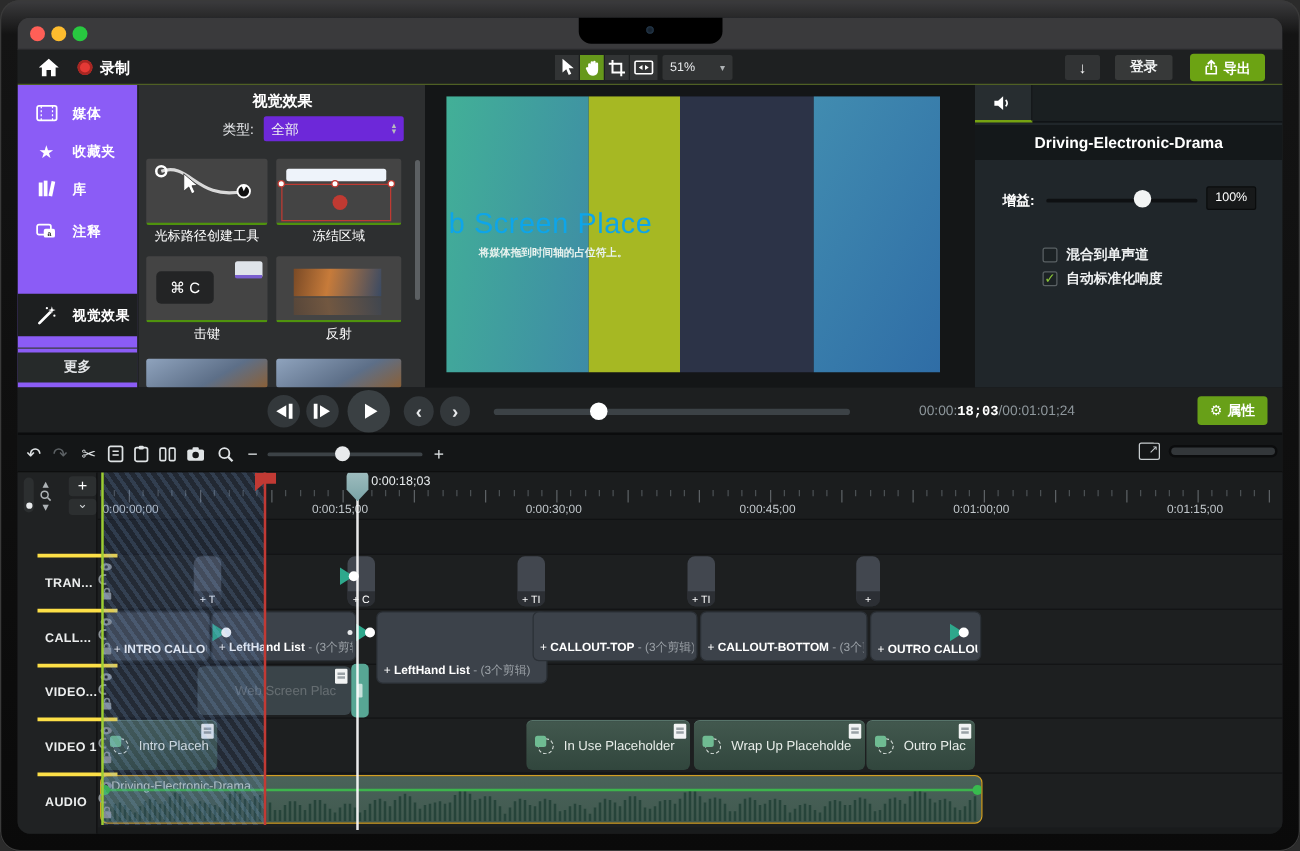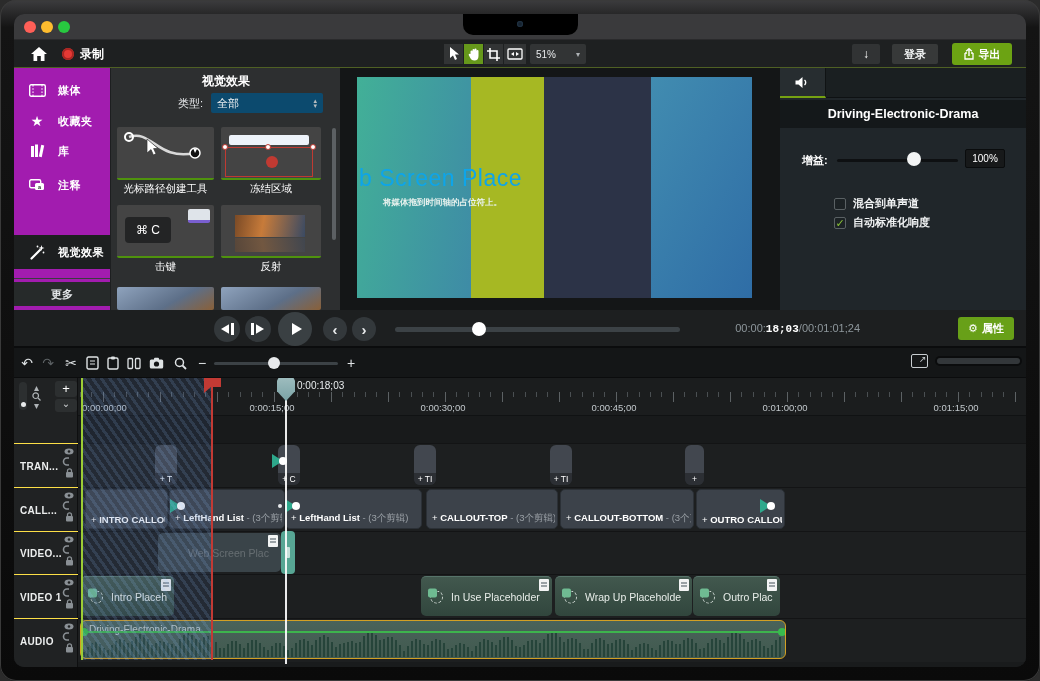--- a/index.html
+++ b/index.html
@@ -20,32 +20,32 @@
   .toolgrp{position:absolute;left:430px;top:4px;display:flex;gap:1px;}
   .toolbtn{width:19px;height:20px;background:#323435;display:flex;align-items:center;justify-content:center;}
   .toolbtn.on{background:#66981b;}
   .zoomsel{position:absolute;left:516px;top:4px;width:56px;height:20px;background:#323435;border-radius:2px;color:#e8eaec;font-size:10px;display:flex;align-items:center;padding:0 6px;justify-content:space-between;}
   .zoomsel .car{font-size:8px;color:#aeb2b5;}
   .dlbtn{position:absolute;left:838px;top:4px;width:28px;height:20px;background:#313334;border-radius:2px;color:#fff;text-align:center;line-height:20px;font-size:12px;}
   .loginbtn{position:absolute;left:878px;top:4px;width:46px;height:20px;background:#373939;border-radius:2px;color:#f2f4f4;font-size:11px;font-weight:bold;text-align:center;line-height:20px;}
   .exportbtn{position:absolute;left:938px;top:3px;width:60px;height:22px;background:#6ca313;border-radius:3px;color:#fff;font-size:11px;font-weight:bold;display:flex;align-items:center;justify-content:center;gap:5px;}
   
   .main{position:absolute;left:0;top:54px;width:1012px;height:242px;background:#161819;border-bottom:1px solid #0c0d0e;}
-  .iconbar{position:absolute;left:0;top:0;width:96px;height:242px;background:#a21caf;}
+  .iconbar{position:absolute;left:0;top:0;width:96px;height:242px;background:#8b5cf6;}
   .ib-item{position:absolute;left:0;width:96px;height:30px;display:flex;align-items:center;gap:12px;padding-left:14px;color:#fff;}
   .ib-item .ic{width:18px;height:18px;display:flex;align-items:center;justify-content:center;color:#fff;font-size:14px;}
   .ib-item .tx{font-size:11px;font-weight:bold;letter-spacing:.5px;}
   .ib-item.sel{background:#1d1f20;height:34px;}
   .ib-sep{position:absolute;left:0;top:210px;width:96px;border-top:1px solid #3a3d3e;}
   .ib-more{position:absolute;left:0;top:214px;width:96px;height:24px;color:#e3e6e8;font-size:11px;font-weight:bold;text-align:center;line-height:24px;background:#262a2a;}
   
   .mpanel{position:absolute;left:96px;top:0;width:230px;height:242px;background:#2d2f30;border-left:1px solid #1d1f20;}
   .mp-title{position:absolute;left:0;top:5px;width:230px;text-align:center;color:#fff;font-size:12px;font-weight:bold;}
   .mp-filter-label{position:absolute;left:67px;top:28px;color:#e8eaec;font-size:11px;}
-  .mp-dd{position:absolute;left:100px;top:25px;width:112px;height:20px;background:#0c4a6e;border-radius:2px;color:#f0f2f3;font-size:11px;display:flex;align-items:center;padding:0 6px;justify-content:space-between;}
+  .mp-dd{position:absolute;left:100px;top:25px;width:112px;height:20px;background:#6d28d9;border-radius:2px;color:#f0f2f3;font-size:11px;display:flex;align-items:center;padding:0 6px;justify-content:space-between;}
   .mp-dd .steppers{display:flex;flex-direction:column;line-height:5px;font-size:7px;color:#b8bcbe;}
   .fx{position:absolute;width:97px;}
   .fx .img{position:relative;width:100%;height:53px;border-radius:2px;border-bottom:2px solid #4f930d;overflow:hidden;background:#444;}
   .fx .cap{margin-top:2px;text-align:center;color:#fff;font-size:10.5px;white-space:nowrap;overflow:hidden;}
   .t-cursorpath{background:linear-gradient(165deg,#6e84a3 0%,#4a5a74 35%,#a06a36 60%,#5a3a1e 80%,#241a10 100%);}
   .t-freeze{background:linear-gradient(#dfe7f2 0%,#dfe7f2 12%,#9db4d0 12%,#8ca6c6 100%);}
   .freeze-note{position:absolute;left:8px;top:8px;width:80px;height:10px;background:#eef3fa;border-radius:2px;}
   .freeze-box{position:absolute;left:4px;top:20px;width:88px;height:30px;border:1.5px solid #c03a32;}
   .freeze-ring{position:absolute;width:6px;height:6px;border:1.5px solid #c03a32;border-radius:50%;background:#fff;top:-4px;}
   .freeze-dot{position:absolute;left:40px;top:8px;width:12px;height:12px;background:#c03a32;border-radius:50%;}
@@ -104,21 +104,21 @@
   .hscroll{position:absolute;left:921px;top:8px;width:87px;height:10px;background:#0b0c0d;border-radius:5px;}
   .hscroll .thumb{position:absolute;left:2px;top:2px;width:83px;height:6px;background:#33373a;border-radius:3px;}
   
   .timeline{position:absolute;left:0;top:364px;width:1012px;height:289px;background:#191b1c;}
   .tl-headcol{position:absolute;left:0;top:0;width:64px;height:289px;background:#202223;border-right:1px solid #0e0f10;}
   .addtrack{position:absolute;left:41px;top:3px;width:22px;height:16px;background:#2c2f30;border-radius:3px;color:#fff;font-size:13px;text-align:center;line-height:15px;}
   .collapse{position:absolute;left:41px;top:21px;width:22px;height:13px;background:#2c2f30;border-radius:3px;color:#cfd3d5;font-size:10px;text-align:center;line-height:10px;}
   .vpill{position:absolute;left:5px;top:4px;width:8px;height:28px;background:#2c2f30;border-radius:4px;}
   .vpill .knob{position:absolute;left:1.5px;bottom:3px;width:5px;height:5px;border-radius:50%;background:#e8eaec;}
   .minimag{position:absolute;left:18px;top:6px;color:#aeb3b6;font-size:10px;line-height:8px;text-align:center;}
-  .trackhead{position:absolute;left:0;width:64px;border-top:1px solid #fde047;}
+  .trackhead{position:absolute;left:16px;width:64px;border-top:3px solid #fde047;}
   .trackhead .nm{position:absolute;left:6px;top:50%;transform:translateY(-50%);color:#eceeee;font-size:10px;font-weight:bold;letter-spacing:.3px;}
   .thicons{position:absolute;right:4px;top:4px;display:flex;flex-direction:column;gap:2px;align-items:center;}
   .thicons svg{display:block;}
   
   .ruler{position:absolute;left:64px;top:0;width:948px;height:38px;background:#1b1d1e;border-bottom:1px solid #101213;}
   .tick{position:absolute;top:14px;width:1px;height:5px;background:#4a4f52;}
   .tick.major{height:10px;background:#5c6164;}
   .rlab{position:absolute;top:24px;color:#c2c8cc;font-size:9.5px;white-space:nowrap;}
   .rlab.c{transform:translateX(-50%);}
   .ph-tip{position:absolute;left:283px;top:2px;color:#e8ecee;font-size:10px;z-index:9;}
@@ -566,21 +566,21 @@
           <i class="tri"></i>
           <i class="adot"></i>
         </div>
 
       <div class="clip callclip" style="left:71px;top:111px;width:83px;height:40px;">
         <div class="cliplab"><span>+</span> <b>INTRO CALLOUT</b></div>
       </div>
       <div class="clip callclip" style="left:155px;top:111px;width:116px;height:40px;">
         <div class="cliplab"><span>+</span> <b>LeftHand List</b> <span class="sub">- (3个剪辑)</span></div>
       </div>
-      <div class="clip callclip" style="left:271px;top:111px;width:137px;height:40px;">
+      <div class="clip callclip" style="left:287px;top:111px;width:137px;height:58px;">
         <div class="cliplab"><span>+</span> <b>LeftHand List</b> <span class="sub">- (3个剪辑)</span></div>
       </div>
       <div class="clip callclip" style="left:412px;top:111px;width:132px;height:40px;">
         <div class="cliplab"><span>+</span> <b>CALLOUT-TOP</b> <span class="sub">- (3个剪辑)</span></div>
       </div>
       <div class="clip callclip" style="left:546px;top:111px;width:134px;height:40px;">
         <div class="cliplab"><span>+</span> <b>CALLOUT-BOTTOM</b> <span class="sub">- (3个剪辑)</span></div>
       </div>
       <div class="clip callclip" style="left:682px;top:111px;width:89px;height:40px;">
         <div class="cliplab"><span>+</span> <b>OUTRO CALLOU</b></div>

